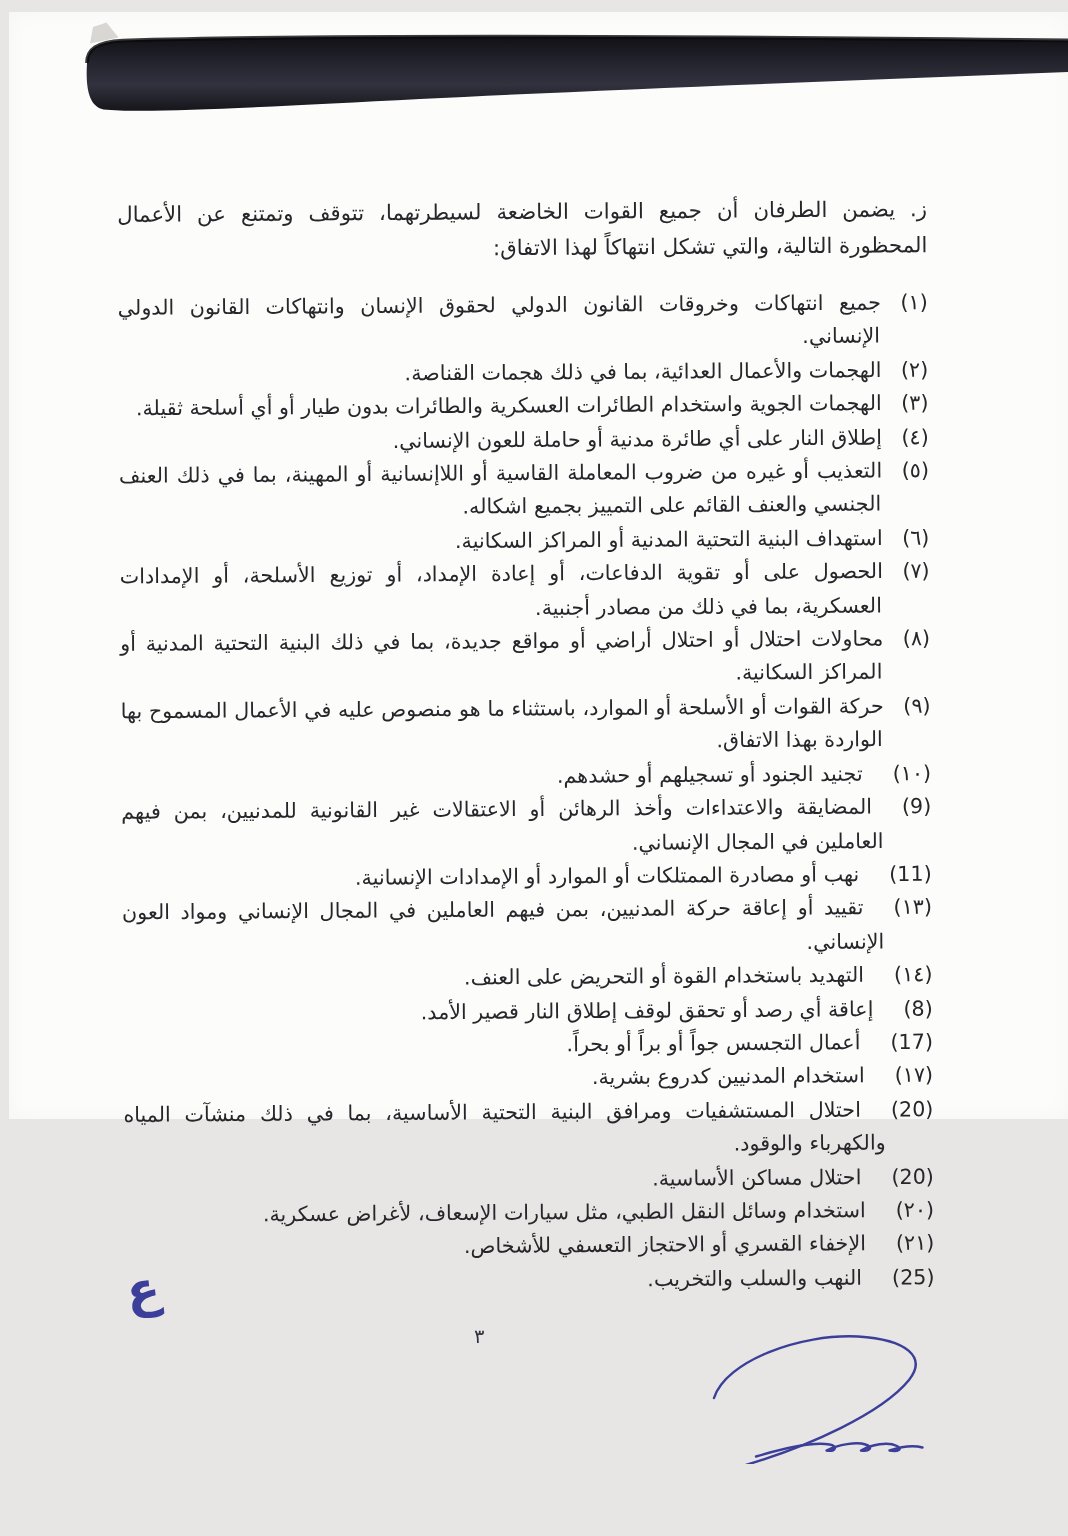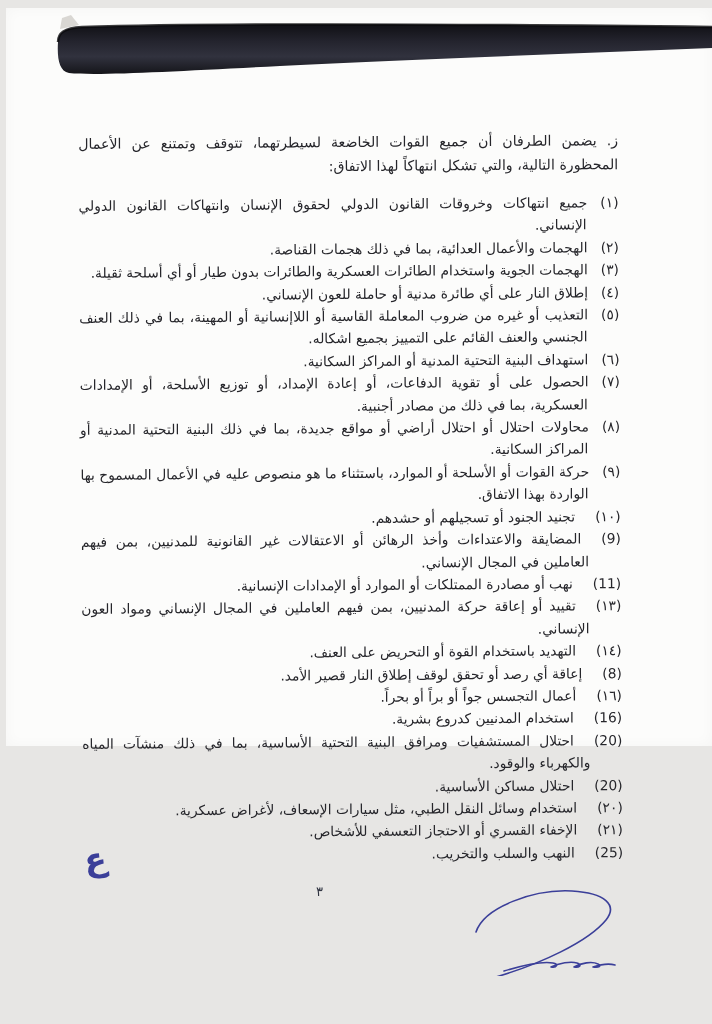--- a/index.html
+++ b/index.html
@@ -101,23 +101,23 @@
     <div class="li g2"><span class="num">(9)</span><span class="txt">المضايقة والاعتداءات وأخذ الرهائن أو الاعتقالات غير القانونية للمدنيين، بمن فيهم العاملين في المجال الإنساني.</span></div>
 
     <div class="li g2"><span class="num">(11)</span><span class="txt">نهب أو مصادرة الممتلكات أو الموارد أو الإمدادات الإنسانية.</span></div>
 
     <div class="li g2"><span class="num">(١٣)</span><span class="txt">تقييد أو إعاقة حركة المدنيين، بمن فيهم العاملين في المجال الإنساني ومواد العون الإنساني.</span></div>
 
     <div class="li g2"><span class="num">(١٤)</span><span class="txt">التهديد باستخدام القوة أو التحريض على العنف.</span></div>
 
     <div class="li g2"><span class="num">(8)</span><span class="txt">إعاقة أي رصد أو تحقق لوقف إطلاق النار قصير الأمد.</span></div>
 
-    <div class="li g2"><span class="num">(١٦)</span><span class="txt">أعمال التجسس جواً أو براً أو بحراً.</span></div>
+    <div class="li g2"><span class="num">(17)</span><span class="txt">أعمال التجسس جواً أو براً أو بحراً.</span></div>
 
-    <div class="li g2"><span class="num">(16)</span><span class="txt">استخدام المدنيين كدروع بشرية.</span></div>
+    <div class="li g2"><span class="num">(١٧)</span><span class="txt">استخدام المدنيين كدروع بشرية.</span></div>
 
     <div class="li g2"><span class="num">(20)</span><span class="txt">احتلال المستشفيات ومرافق البنية التحتية الأساسية، بما في ذلك منشآت المياه والكهرباء والوقود.</span></div>
 
     <div class="li g2"><span class="num">(20)</span><span class="txt">احتلال مساكن الأساسية.</span></div>
 
     <div class="li g2"><span class="num">(٢٠)</span><span class="txt">استخدام وسائل النقل الطبي، مثل سيارات الإسعاف، لأغراض عسكرية.</span></div>
 
     <div class="li g2"><span class="num">(٢١)</span><span class="txt">الإخفاء القسري أو الاحتجاز التعسفي للأشخاص.</span></div>
 
     <div class="li g2"><span class="num">(25)</span><span class="txt">النهب والسلب والتخريب.</span></div>

